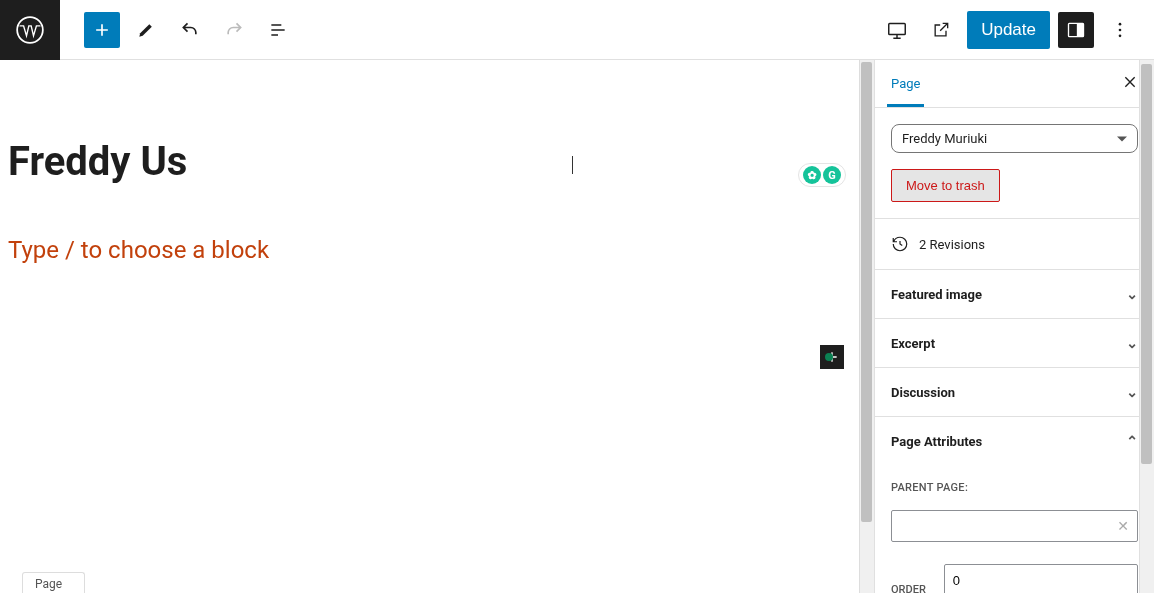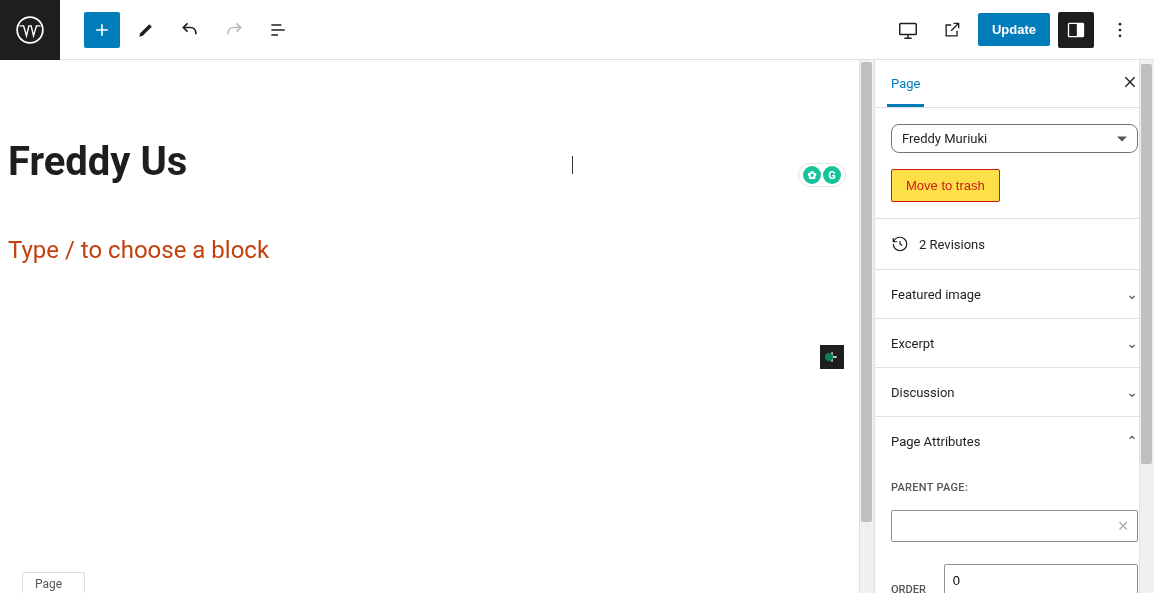--- a/index.html
+++ b/index.html
@@ -9,21 +9,21 @@
     
     .topbar { height: 60px; display: flex; align-items: center; border-bottom: 1px solid #e0e0e0; background: #fff; }
     .wp-logo { width: 60px; height: 60px; background: #1e1e1e; display: flex; align-items: center; justify-content: center; color: #fff; }
     .wp-logo svg { width: 28px; height: 28px; }
     .toolbar-left { display: flex; align-items: center; gap: 0; padding-left: 24px; }
     .btn-add { width: 36px; height: 36px; background: #007cba; color: #fff; border-radius: 2px; display: flex; align-items: center; justify-content: center; cursor: pointer; }
     .tool-btn { width: 36px; height: 36px; display: flex; align-items: center; justify-content: center; cursor: pointer; margin-left: 8px; color: #1e1e1e; }
     .tool-btn.disabled { color: #bbb; cursor: default; }
     .toolbar-right { margin-left: auto; display: flex; align-items: center; gap: 8px; padding-right: 16px; }
     .icon-btn { width: 36px; height: 36px; display: flex; align-items: center; justify-content: center; cursor: pointer; }
-    .update-btn { background: #007cba; color: #fff; border: none; padding: 9px 14px; border-radius: 2px; font-size: 13px; cursor: pointer; font-weight: bold; }
+    .update-btn { background: #007cba; color: #fff; border: none; padding: 9px 14px; border-radius: 2px; font-size: 17px; cursor: pointer; }
     .settings-toggle { width: 36px; height: 36px; background: #1e1e1e; color: #fff; display: flex; align-items: center; justify-content: center; cursor: pointer; border-radius: 2px; }
     .more-btn { width: 36px; height: 36px; display: flex; align-items: center; justify-content: center; cursor: pointer; }
 
     
     .main { flex: 1; display: flex; overflow: hidden; position: relative; }
     .editor-wrap { flex: 1; position: relative; overflow: hidden; }
     .editor-scroll { position: absolute; inset: 0; overflow-y: scroll; }
     .editor-content { padding: 80px 8px 0 8px; max-width: 840px; }
     .page-title { font-size: 40px; font-weight: 700; color: #1e1e1e; margin-bottom: 52px; line-height: 1.1; }
     .block-placeholder { color: #c2410c; font-size: 24px; }
@@ -46,26 +46,26 @@
     .tab.active { color: #007cba; }
     .tab.active::after { content:""; position:absolute; left:12px; right:12px; bottom:-1px; height:3px; background:#007cba; }
     .close-sidebar { margin-left: auto; padding: 12px 16px; cursor: pointer; font-size: 16px; }
 
     .panel-section { padding: 16px; border-bottom: 1px solid #e0e0e0; }
     .select-author { width: 100%; padding: 6px 28px 6px 10px; border: 1px solid #757575; border-radius: 8px; font-size: 13px; background: #fff; position:relative; display:flex; align-items:center; justify-content:space-between;}
     .select-author::after { content:""; border-left:5px solid transparent; border-right:5px solid transparent; border-top:5px solid #555; position:absolute; right:10px; top:50%; transform:translateY(-50%);}
 
     .actions-row { display:flex; gap:12px; margin-top:16px;}
     .btn-outline-blue { border: 1px solid #007cba; color: #007cba; background: #fff; padding: 8px 14px; border-radius: 2px; font-size: 13px; cursor: pointer; }
-    .btn-outline-red { border: 1px solid #cc1818; color: #cc1818; background: #fde047; padding: 8px 14px; border-radius: 2px; font-size: 13px; cursor: pointer; text-align: center; }
+    .btn-outline-red { border: 1px solid #cc1818; color: #cc1818; background: #e5e5e5; padding: 8px 14px; border-radius: 2px; font-size: 13px; cursor: pointer; text-align: center; }
 
     .revisions-row { display:flex; align-items:center; gap:10px; padding:16px; border-bottom:1px solid #e0e0e0; cursor:pointer;}
     .revisions-row svg { width:18px; height:18px;}
 
-    .collapse-row { display:flex; align-items:center; justify-content:space-between; padding:16px; border-bottom:1px solid #e0e0e0; cursor:pointer; font-weight:400;}
+    .collapse-row { display:flex; align-items:center; justify-content:space-between; padding:16px; border-bottom:1px solid #e0e0e0; cursor:pointer; font-weight:700;}
     .collapse-row .chev { font-size:14px; color:#555;}
 
     .attrs-body { padding: 16px; }
     .attr-label { font-size: 11px; font-weight: 500; color: #555; margin-bottom: 16px; letter-spacing: 0.3px;}
     .parent-input { width: 100%; border: 1px solid #8c8f94; border-radius: 2px; padding: 6px 28px 6px 8px; font-size: 13px; position:relative; height:32px; display:flex; align-items:center; justify-content:space-between; margin-bottom: 22px;}
     .parent-input .clear { color:#aaa; font-size:14px; cursor:pointer; position:absolute; right:8px;}
     .order-row { display:flex; align-items:flex-end; gap:18px;}
     .order-row label { font-size:11px; font-weight:500; color:#555;}
     .order-input { flex:1; border:1px solid #8c8f94; border-radius:2px; padding:6px 8px; font-size:13px; height:32px;}
 

